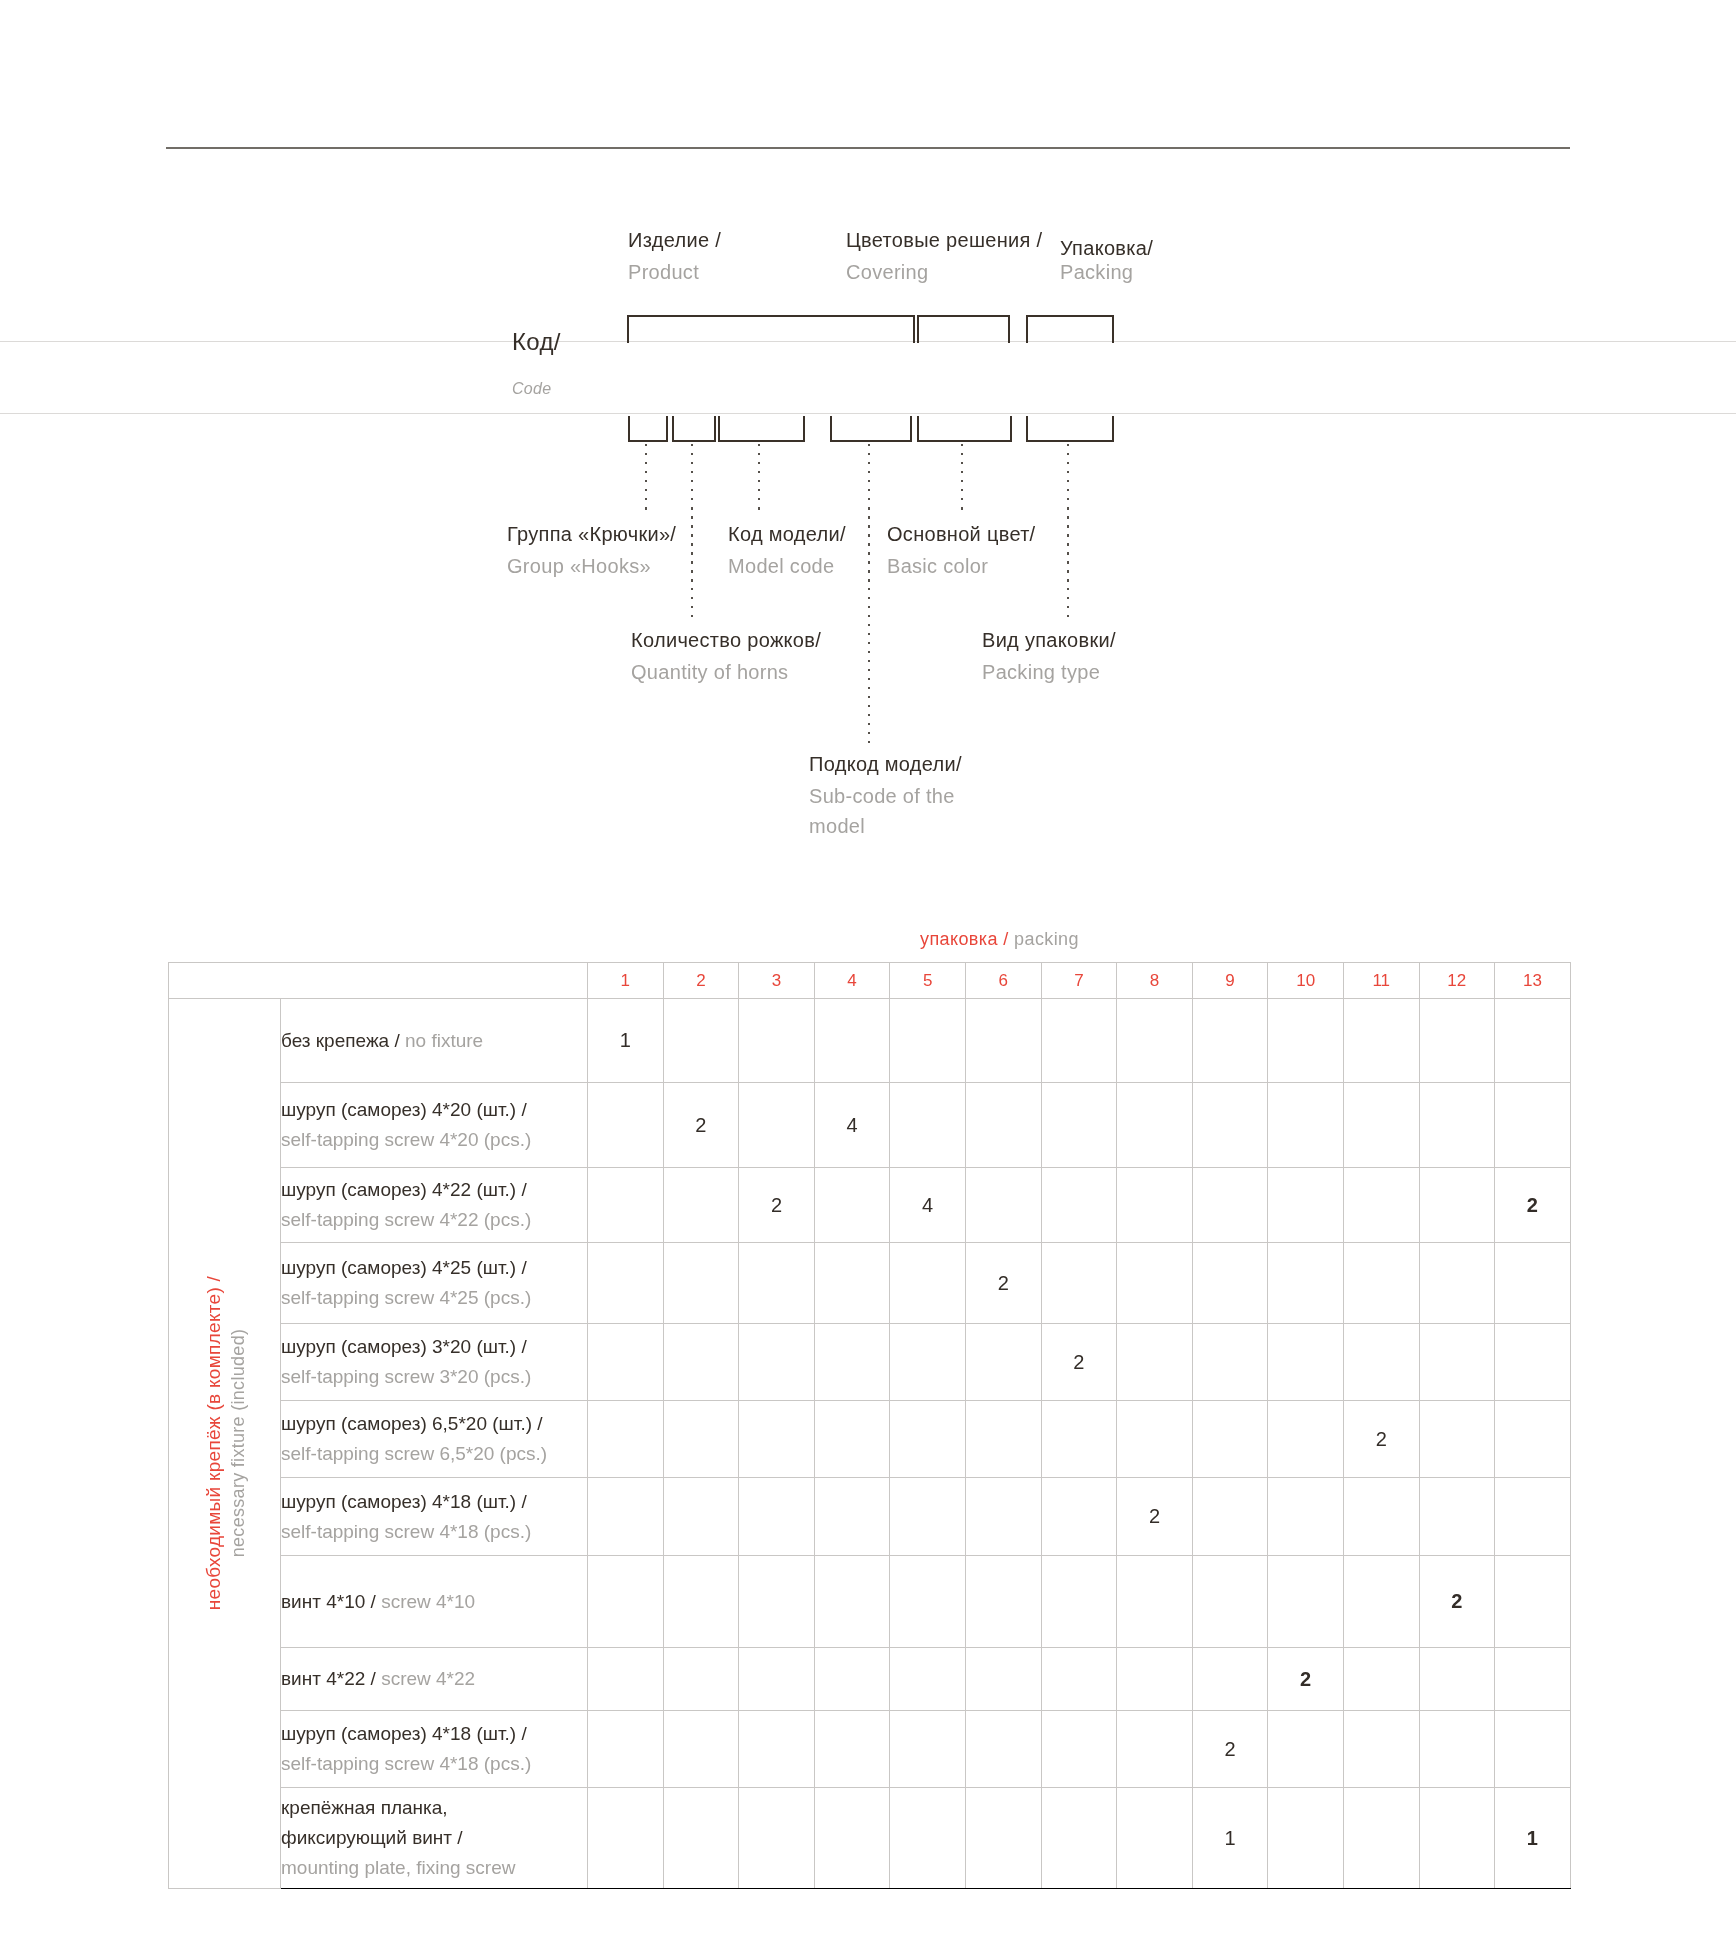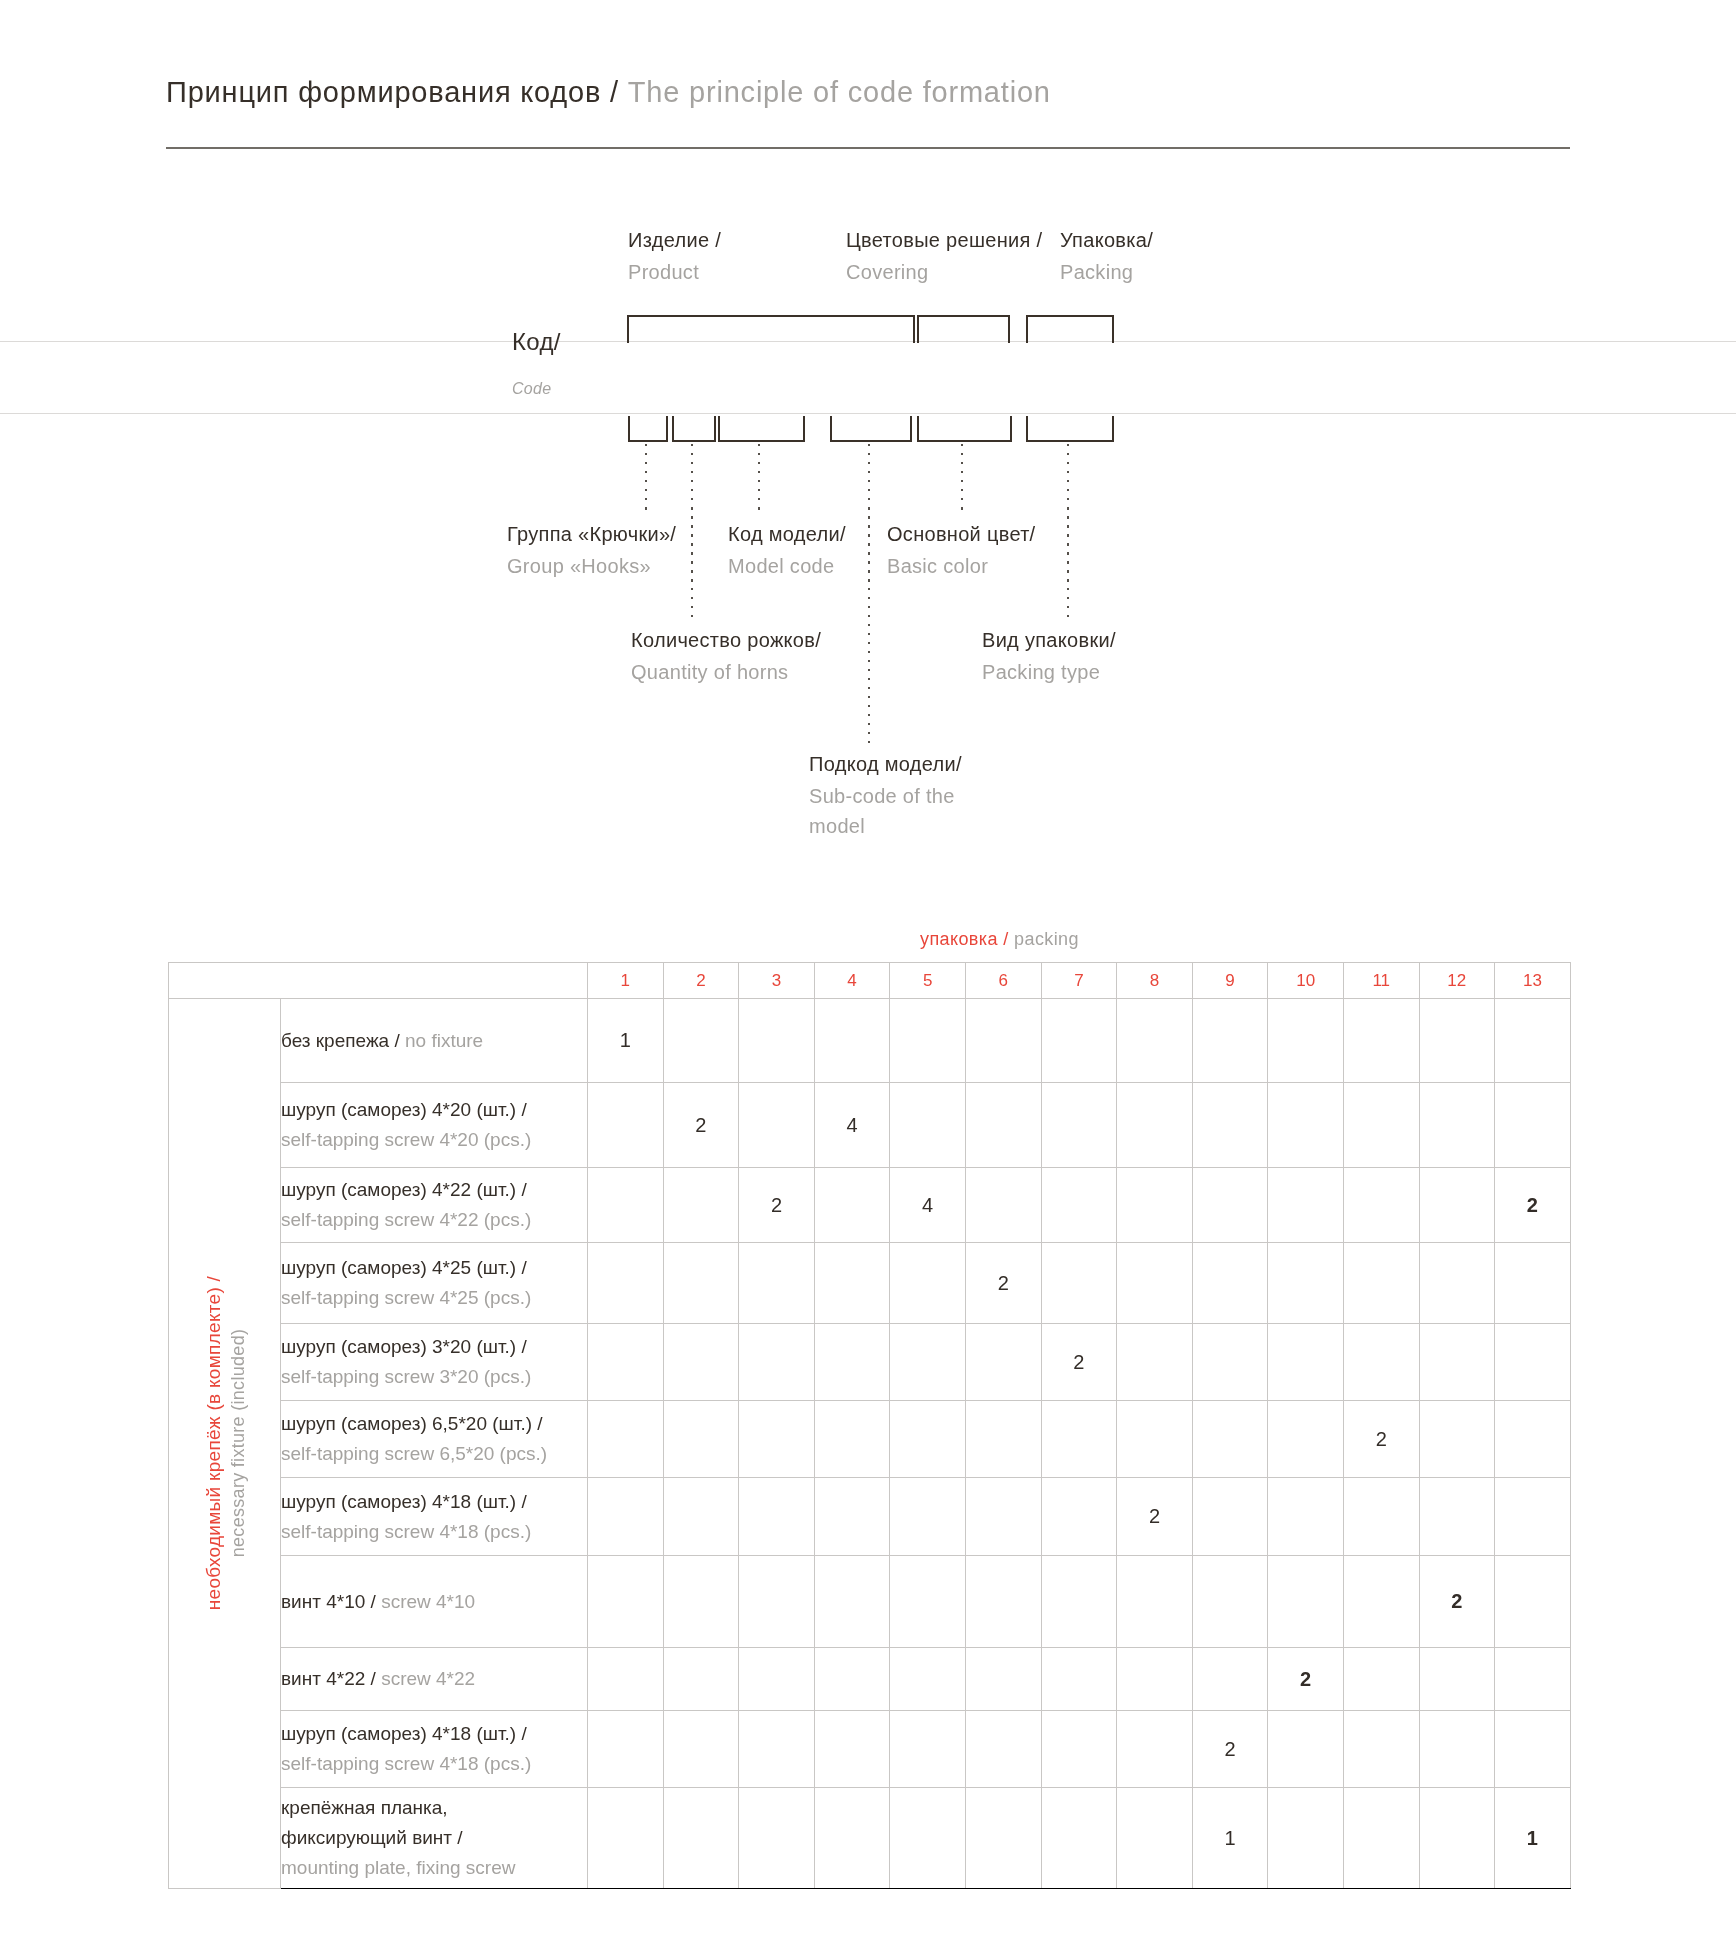--- a/index.html
+++ b/index.html
@@ -46,34 +46,30 @@
     text-align:center;white-space:nowrap;line-height:25px;
   }
   .rot-label .l1{font-size:19px;letter-spacing:0.3px;}
   .rot-label .l2{font-size:18px;letter-spacing:0.3px;}
 </style>
 </head>
 <body>
 
 <div class="page">
 
-  <div class="abs title" style="left:166px;top:76px;">
-    <span class="dark">Принцип формирования кодов /</span>
-    <span class="gray">The principle of code formation</span>
-  </div>
   <div class="abs rule" style="left:166px;top:147px;width:1404px;"></div>
 
   <div class="abs band-line" style="top:341px;"></div>
   <div class="abs band-line" style="top:413px;"></div>
 
   <div class="abs small-label dark" style="left:628px;top:228px;">Изделие /</div>
   <div class="abs small-label gray" style="left:628px;top:260px;">Product</div>
   <div class="abs small-label dark" style="left:846px;top:228px;">Цветовые решения /</div>
   <div class="abs small-label gray" style="left:846px;top:260px;">Covering</div>
-  <div class="abs small-label dark" style="left:1060px;top:228px;">Упаковка/</div>
+  <div class="abs small-label dark" style="left:1060px;top:236px;">Упаковка/</div>
   <div class="abs small-label gray" style="left:1060px;top:260px;">Packing</div>
 
   <div class="abs bracket-top" style="left:627px;top:315px;width:284px;height:26px;"></div>
   <div class="abs bracket-top" style="left:917px;top:315px;width:89px;height:26px;"></div>
   <div class="abs bracket-top" style="left:1026px;top:315px;width:84px;height:26px;"></div>
 
   <div class="abs small-label dark" style="left:512px;top:330px;font-size:24px;">Код/</div>
   <div class="abs small-label gray" style="left:512px;top:377px;font-size:16px;font-style:italic;">Code</div>
 
   <div class="abs bracket-bottom" style="left:628px;top:416px;width:36px;height:24px;"></div>

